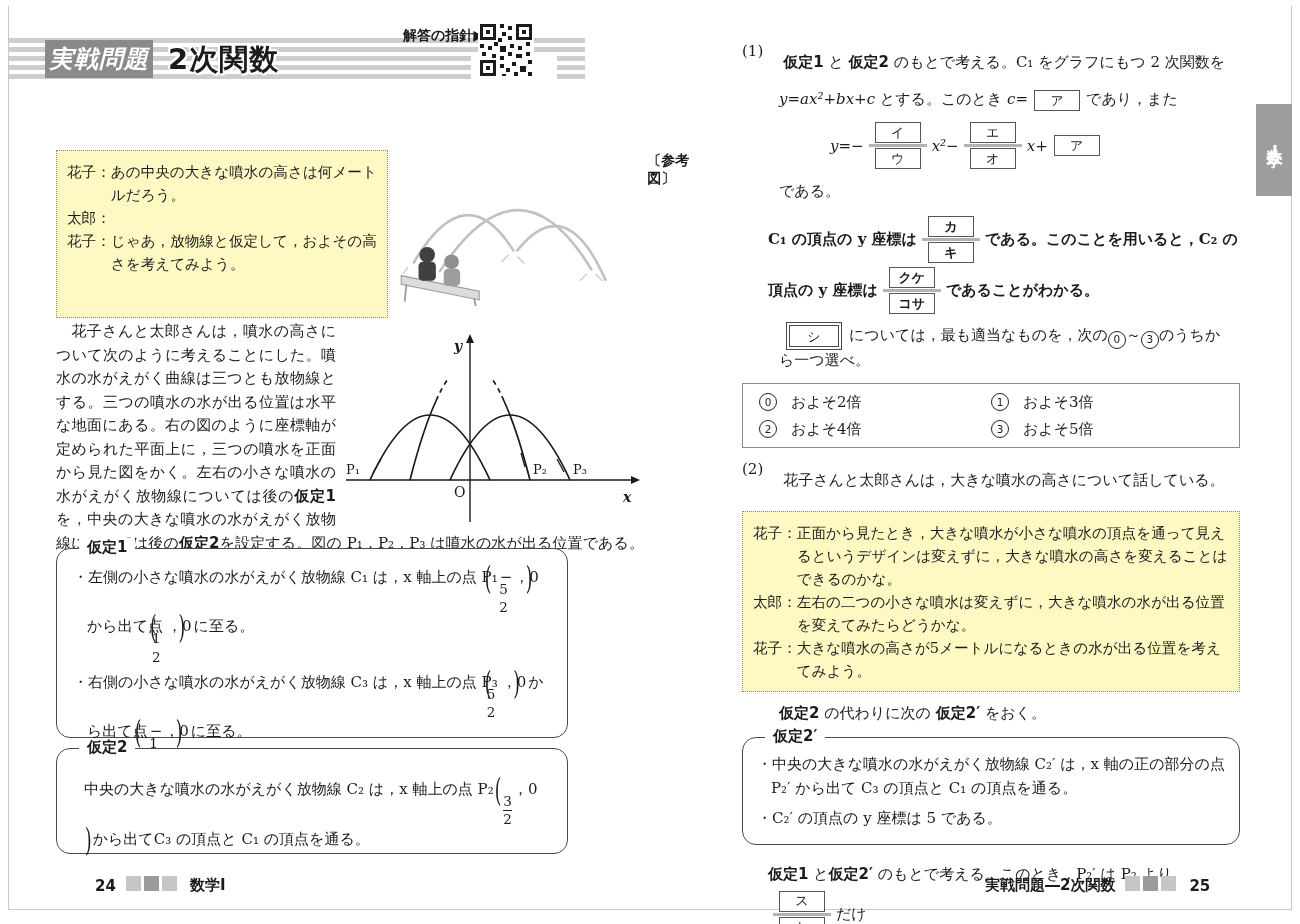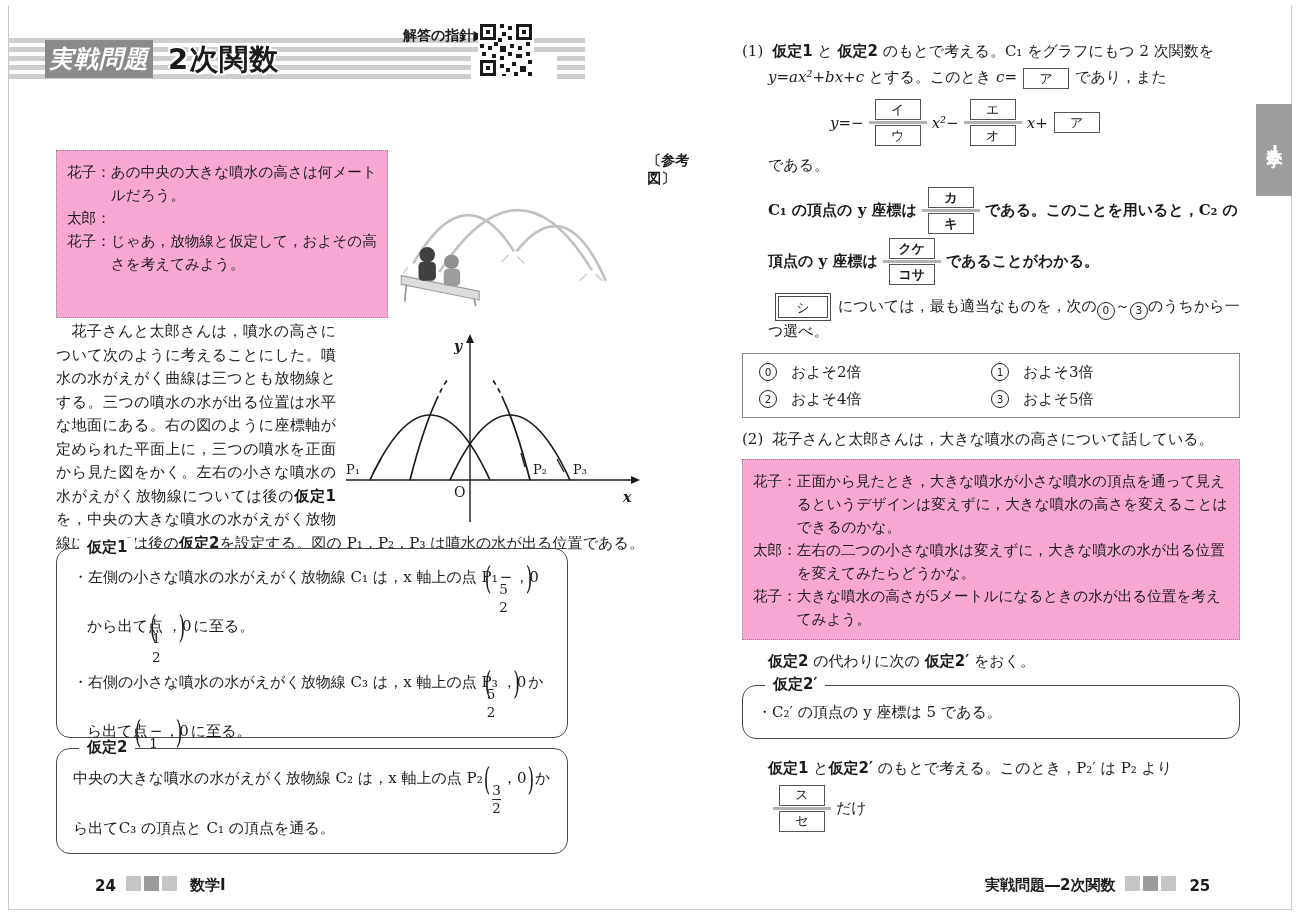--- a/index.html
+++ b/index.html
@@ -28,32 +28,32 @@
     color:#fff;font-family:"DejaVu Sans",sans-serif;font-weight:bold;font-size:16px;
     writing-mode:vertical-rl;text-orientation:upright;display:flex;align-items:center;justify-content:center;letter-spacing:3px;}
   .footer{position:absolute;top:876px;display:flex;align-items:center;gap:10px;
     font-family:"DejaVu Sans",sans-serif;font-weight:bold;font-size:15px;}
   .f-left{left:95px;}
   .f-right{left:985px;}
   .sq{display:inline-block;width:15px;height:15px;margin-right:3px;}
   .sq1{background:#c6c6c6;} .sq2{background:#9b9b9b;} .sq3{background:#c6c6c6;}
 
   
-  .ln{margin:0;font-size:15px;line-height:23px;}
+  .ln{margin:11px;font-size:15px;line-height:23px;}
   .gb{font-family:"DejaVu Sans",sans-serif;font-weight:bold;font-style:normal;}
   .mi{font-style:italic;}
 
   
   .prob-head{position:absolute;left:56px;top:98px;width:586px;display:flex;gap:10px;}
   .prob-no{font-weight:bold;font-size:28px;line-height:30px;font-family:"DejaVu Serif",serif;white-space:nowrap;}
   .prob-no .star{font-size:13px;vertical-align:10px;}
   .prob-intro{font-size:15px;line-height:24px;}
 
   
-  .dlg{border:1.5px dotted #8a8a8a;padding:9px 10px;background:#f9a8d4;}
+  .dlg{border:1.5px dotted #8a8a8a;padding:9px 10px;background:#fef9c3;}
   .dlg-line{display:flex;font-size:14.6px;line-height:23px;}
   .dlg-sp{white-space:nowrap;flex:0 0 auto;}
   .dlg-tx{flex:1;}
 
   .row1{position:absolute;left:56px;top:150px;width:588px;display:flex;gap:8px;}
   .dlg1{width:332px;box-sizing:border-box;flex:0 0 auto;}
   .illu{flex:1;display:flex;align-items:flex-start;}
   .illu-cap{font-family:"DejaVu Sans",sans-serif;font-weight:bold;font-size:14px;margin:2px 0 0 38px;}
 
   
@@ -356,20 +356,21 @@
       <div class="dlg-line">
         <span class="dlg-sp">花子：</span>
         <span class="dlg-tx">大きな噴水の高さが5メートルになるときの水が出る位置を考えてみよう。</span>
       </div>
     </div>
     <p class="ln ind" style="margin-top:10px;">
       <b class="gb">仮定2</b><span> の代わりに次の </span><b class="gb">仮定2′</b><span> をおく。</span>
     </p>
     <div class="a2p">
       <div class="rtitle">仮定2′</div>
+      <p class="hang">・中央の大きな噴水の水がえがく放物線 C₂′ は，x 軸の正の部分の点 P₂′ から出て C₃ の頂点と C₁ の頂点を通る。</p>
       <p class="hang">・C₂′ の頂点の y 座標は 5 である。</p>
     </div>
     <p class="ln ind tallp" style="line-height:30px;">
       <b class="gb">仮定1</b><span> と</span><b class="gb">仮定2′</b><span> のもとで考える。このとき，P₂′ は P₂ より</span><span class="fbox">
           <span class="cell">ス</span>
           <span class="fbar"></span>
           <span class="cell">セ</span>
         </span><span>だけ</span>
     </p>
 

